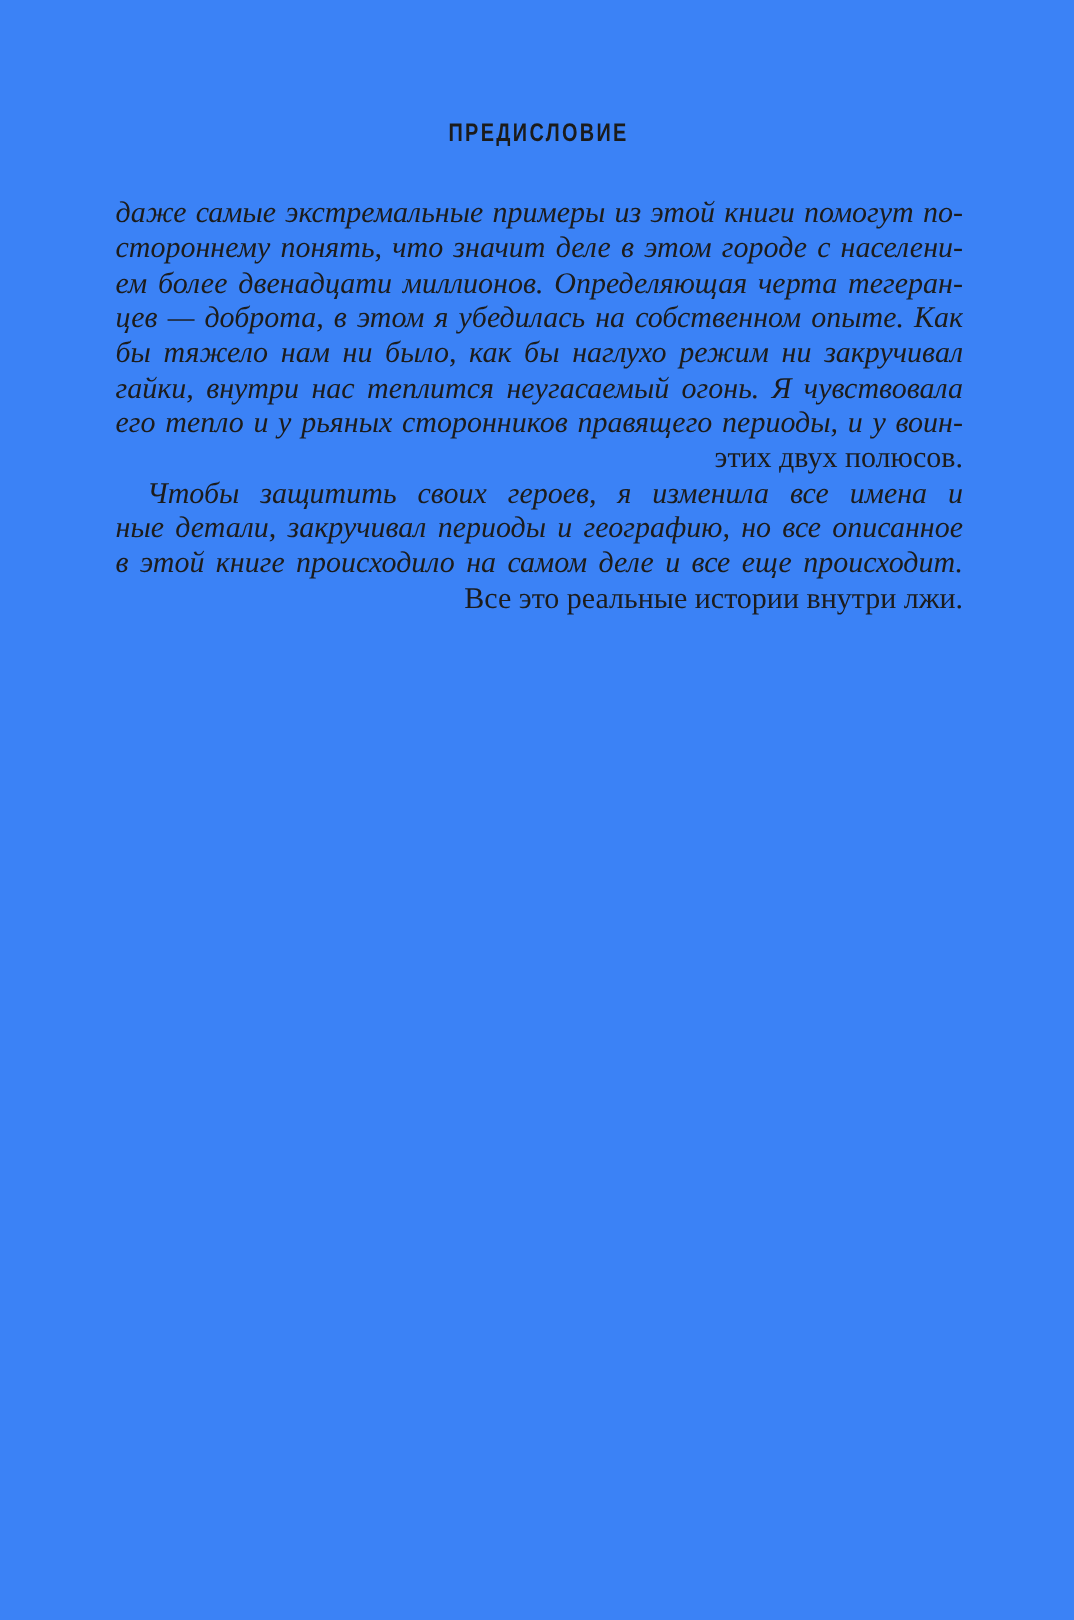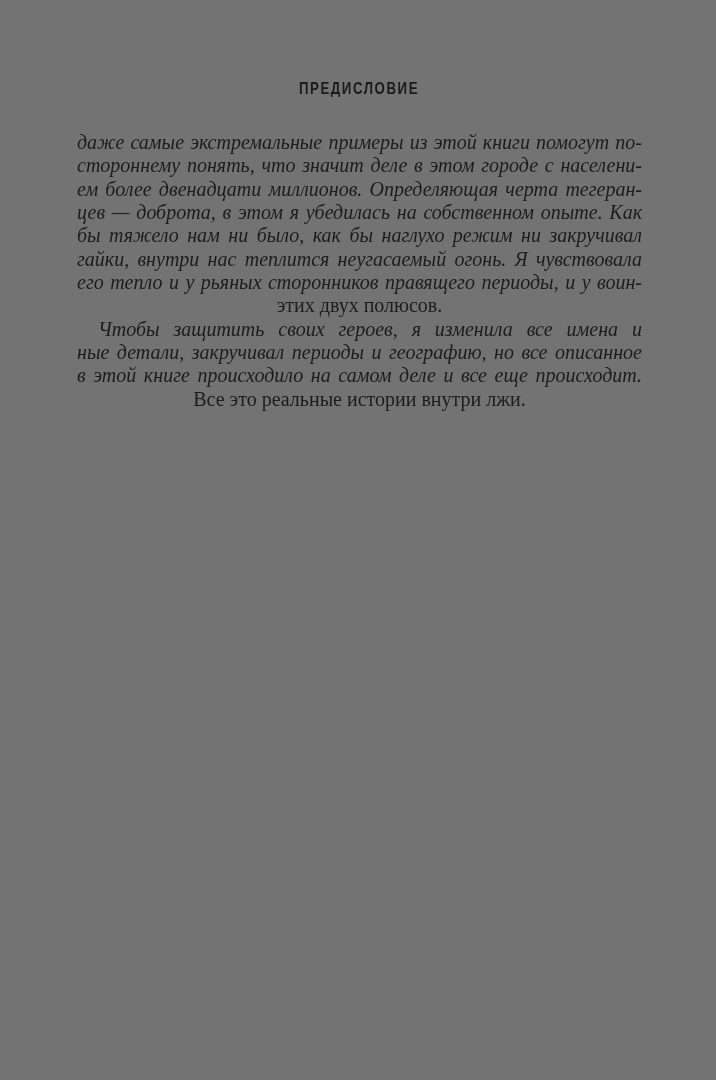--- a/index.html
+++ b/index.html
@@ -4,21 +4,21 @@
 <style>
   html, body {
     margin: 0;
     padding: 0;
     background: #ffffff;
   }
   .page {
     position: relative;
     width: 716px;
     height: 1080px;
-    background: #737373;
+    background: #3b82f6;
     overflow: hidden;
     font-family: "Liberation Serif", "DejaVu Serif", serif;
   }
   .running-head {
     position: absolute;
     top: 79px;
     left: 76px;
     width: 566px;
     margin: 0;
     text-align: center;
@@ -40,21 +40,21 @@
     left: 77px;
     width: 565px;
     color: #1c1c1c;
     font-size: 20px;
   }
   .line {
     height: 23.35px;
     line-height: 23.35px;
     overflow: hidden;
     white-space: normal;
-    text-align: center;
+    text-align: right;
   }
   .line.justify {
     text-align: justify;
     font-style: italic;
   }
   
   .line.justify::after {
     content: "";
     display: inline-block;
     width: 100%;

